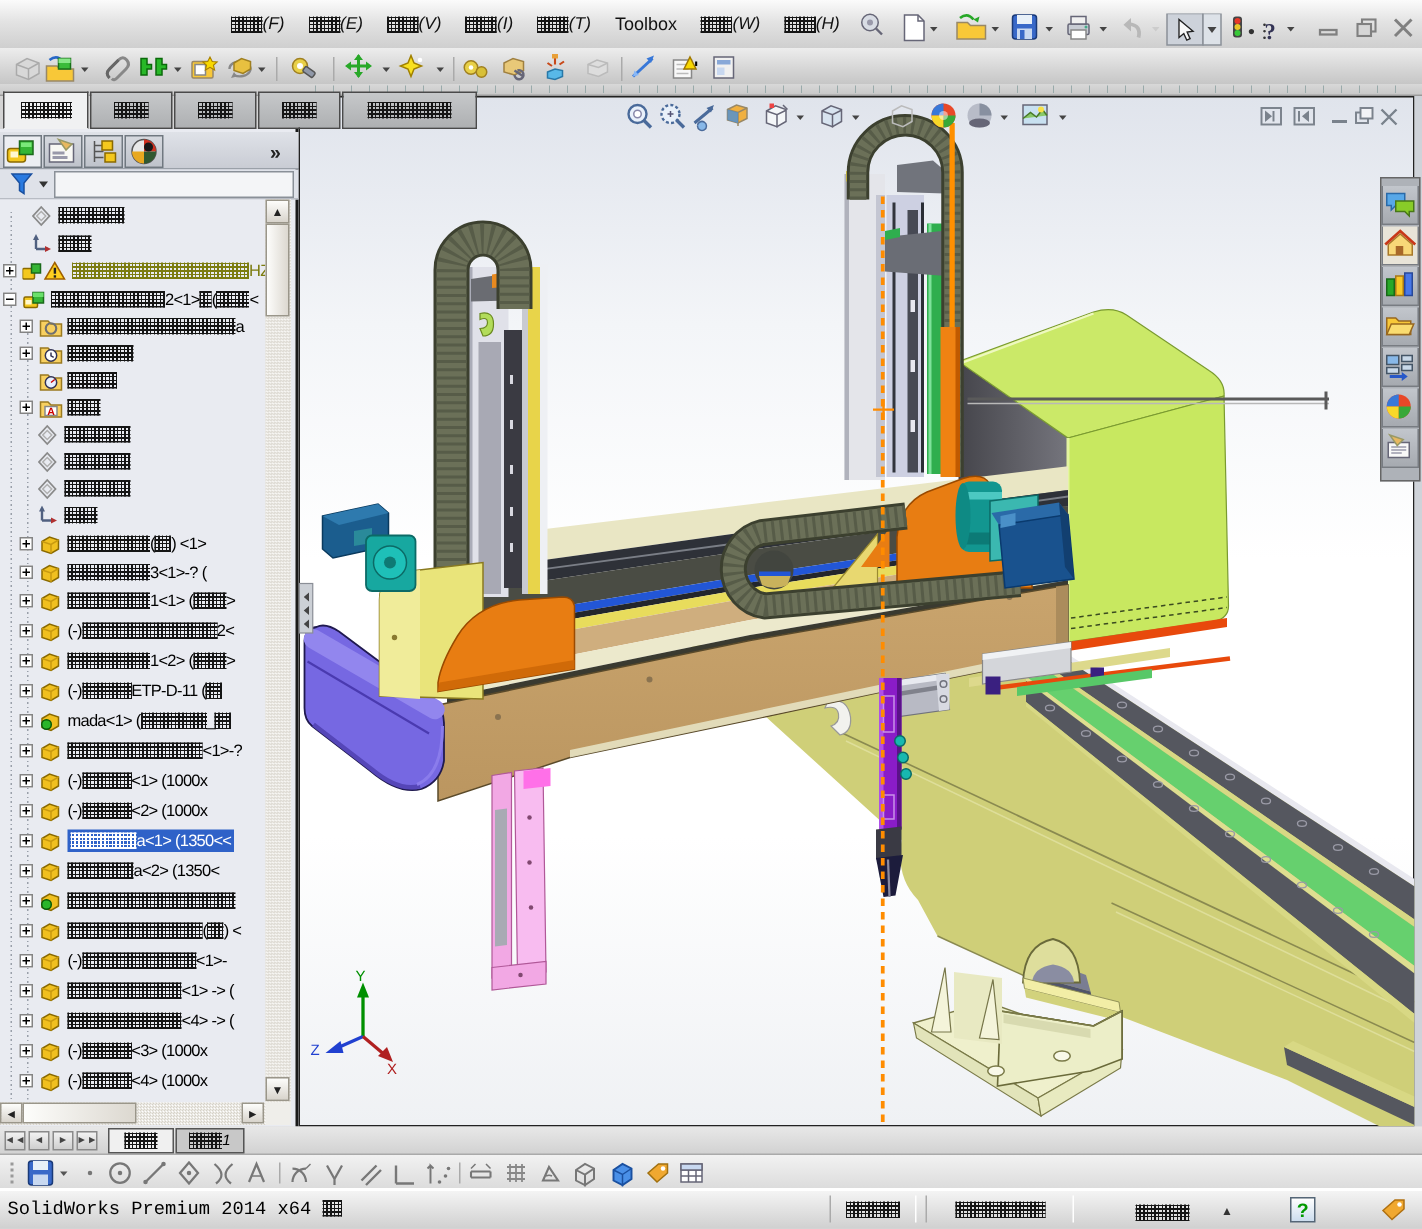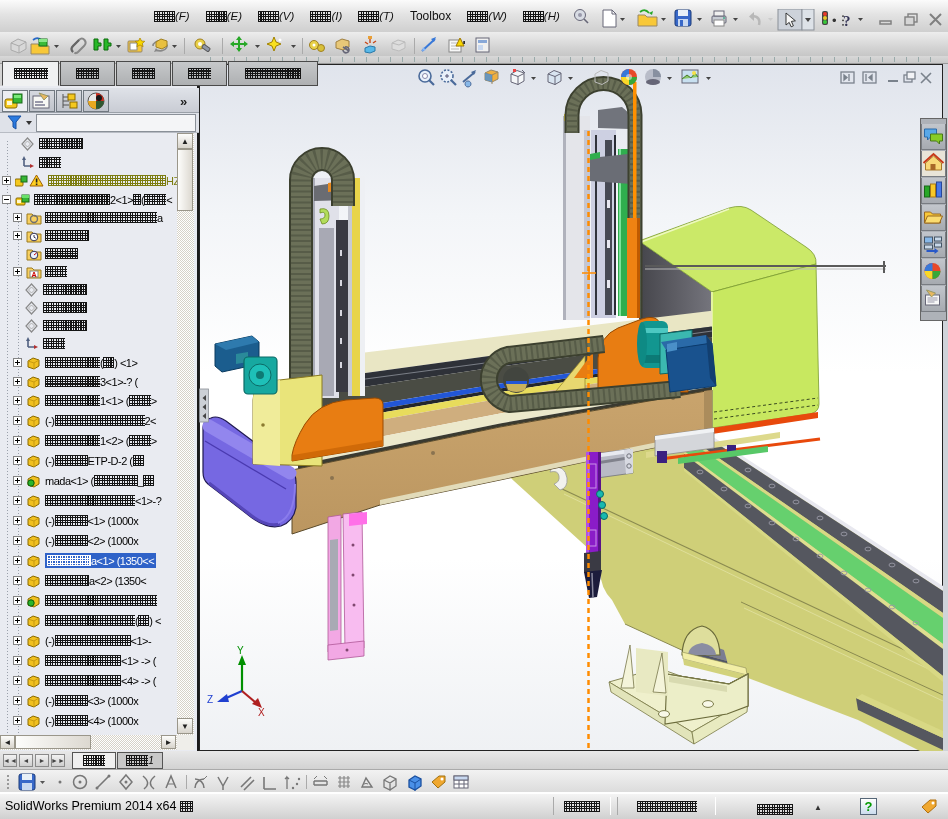--- a/index.html
+++ b/index.html
@@ -845,21 +845,21 @@
         <span class="pm"></span>
         <span class="ic" style="width:16px">
           <svg width="15" height="14">
             <path d="M2 5 l5 -3 6 2 0 6 -5 3 -6 -2 z" fill="#f0c020" stroke="#8a6a00"></path>
             <path d="M2 5 l6 2 5 -3" fill="none" stroke="#c89a10"></path>
             <path d="M8 7 v6" stroke="#c89a10"></path>
           </svg>
         </span>
         <i>(-) </i>
         <b class="z" style="width:33px"></b>
-        <i>ETP-D-2 (</i>
+        <i>ETP-D-11 (</i>
         <b class="z" style="width:11px"></b>
       </div>
 <div class="row" style="left:13px;top:339px">
         <span class="pm"></span>
         <span class="ic" style="width:16px">
           <svg width="15" height="14">
             <path d="M2 5 l5 -3 6 2 0 6 -5 3 -6 -2 z" fill="#f0c020" stroke="#8a6a00"></path>
             <circle cx="5" cy="9" r="3.2" fill="#2ab52a" stroke="#0a5a0a"></circle>
           </svg>
         </span>
@@ -1132,21 +1132,21 @@
         <circle cx="12" cy="6" r="1.5" fill="#fff"></circle>
       </g>
       <g transform="translate(452,2)">
         <rect x="2" y="3" width="14" height="12" fill="#fff" stroke="#667"></rect>
         <path d="M2 7 h14 M2 11 h14 M7 3 v12 M12 3 v12" stroke="#667"></path>
         <rect x="2" y="3" width="14" height="4" fill="#c8d8f0" stroke="#667"></rect>
       </g>
     </svg>
 
 <div class="abs" id="sbar"></div>
-<div class="abs" style="left:5px;top:799px;font-size:12.5px;color:#000;font-family:Liberation Sans, sans-serif">SolidWorks Premium 2014 x64 <b class="z" style="width:13px"></b></div>
+<div class="abs" style="left:5px;top:799px;font-size:12.5px;color:#000;font-family:Liberation Mono, monospace">SolidWorks Premium 2014 x64 <b class="z" style="width:13px"></b></div>
 <div class="abs scell" style="left:553px;width:58px;display:flex;align-items:center;justify-content:center">
       <b class="z" style="width:36px"></b>
     </div>
 <div class="abs scell" style="left:617px;width:99px;display:flex;align-items:center;justify-content:center">
       <b class="z" style="width:60px"></b>
     </div>
 <div class="abs scell" style="left:712px;width:110px;border:none">
       <span style="position:absolute;left:45px;top:3px"><b class="z" style="width:36px"></b></span>
       <span style="position:absolute;right:0px;top:6px;font-size:8px;color:#333">▲</span>
     </div>

